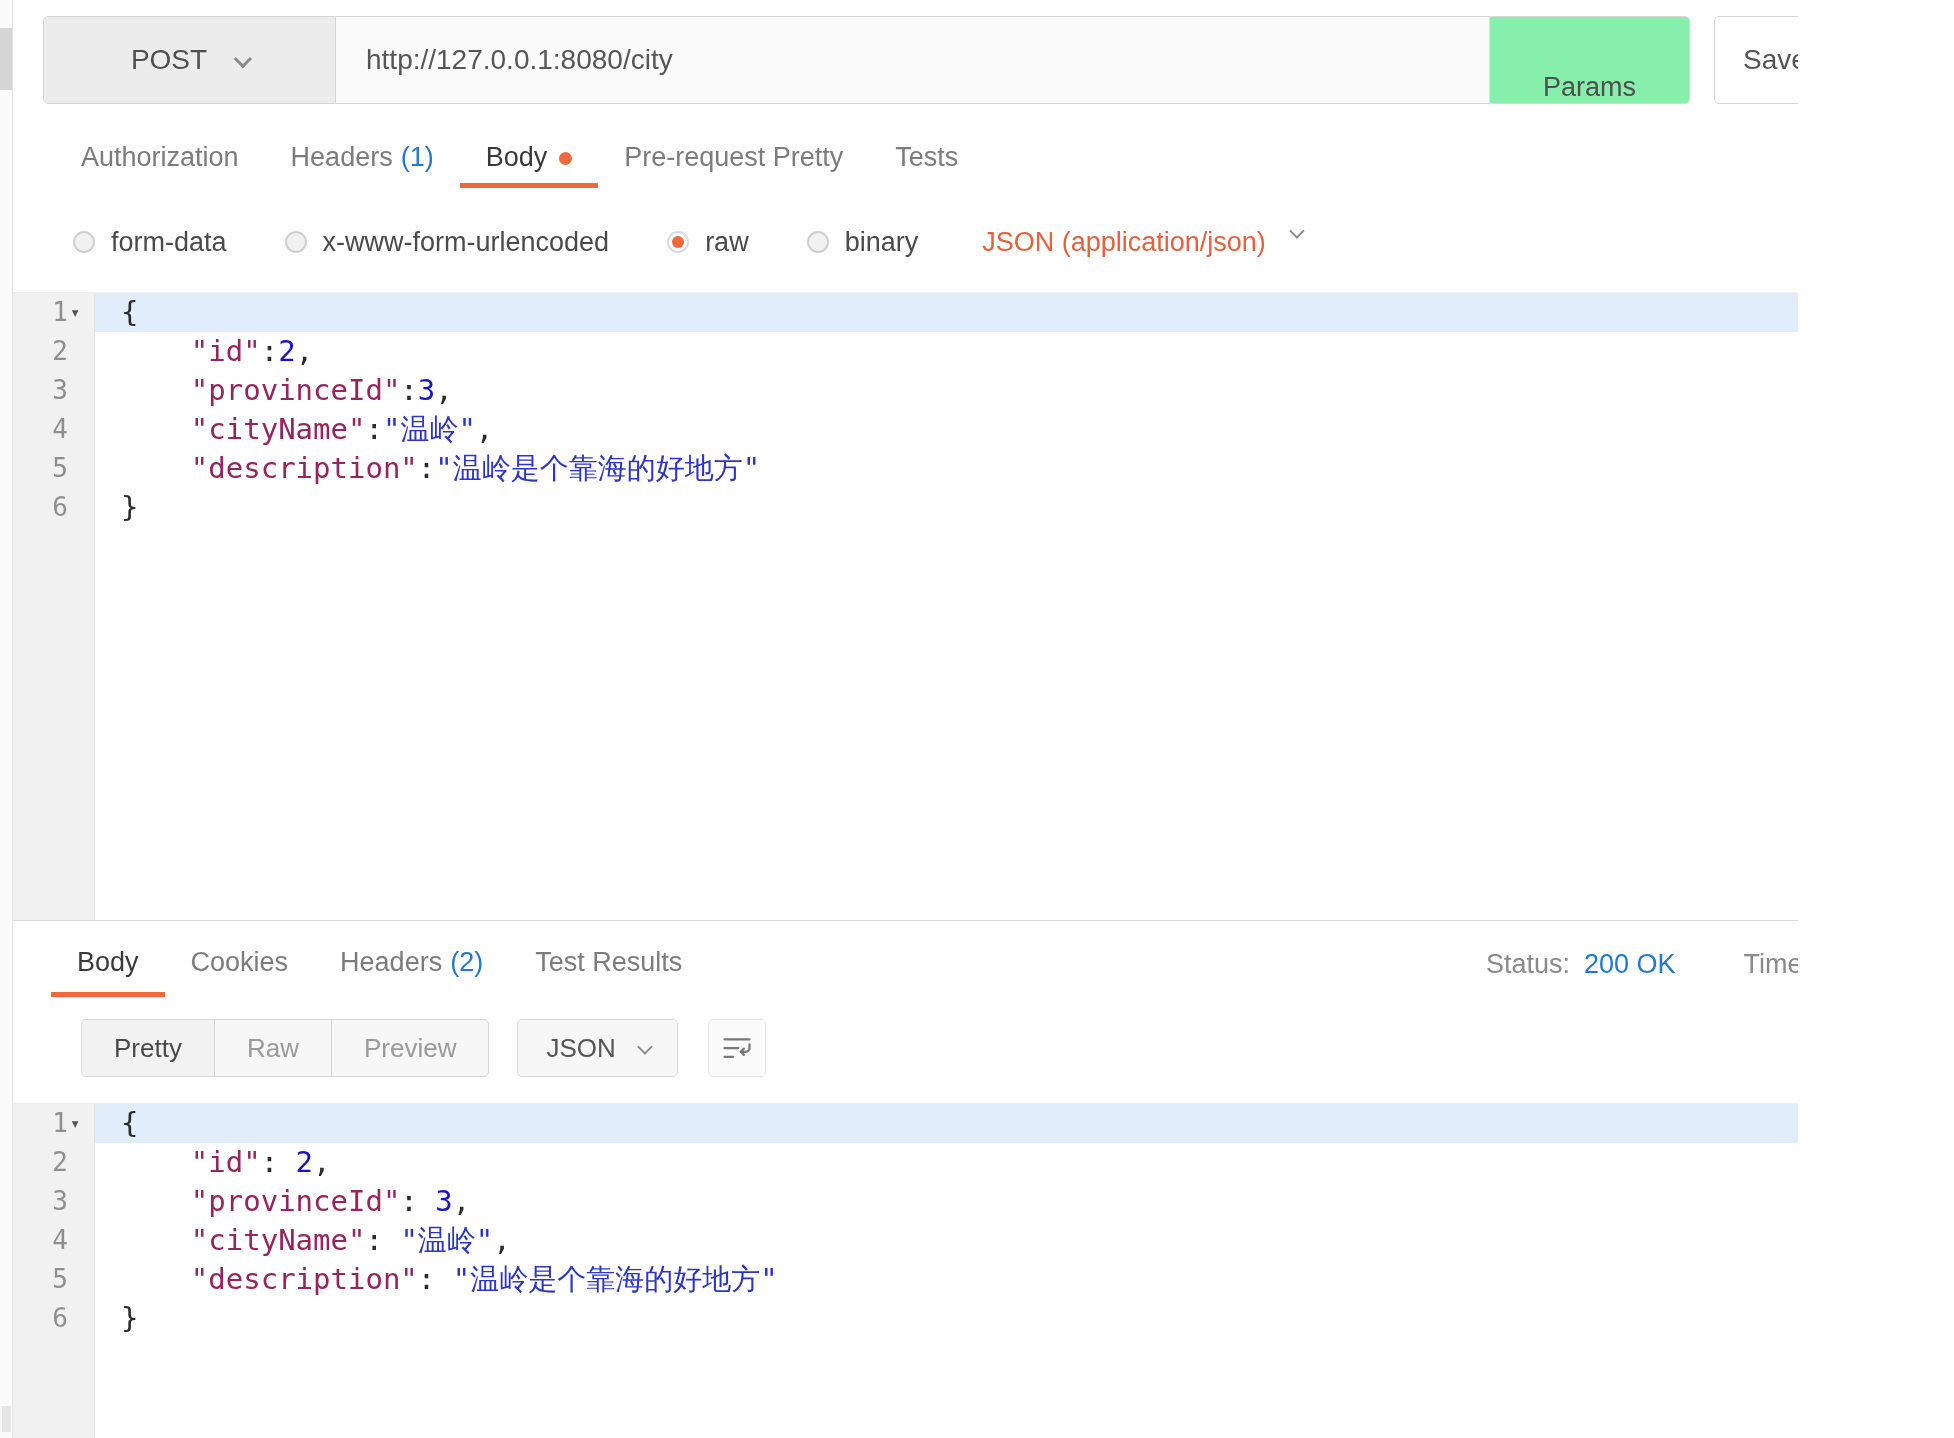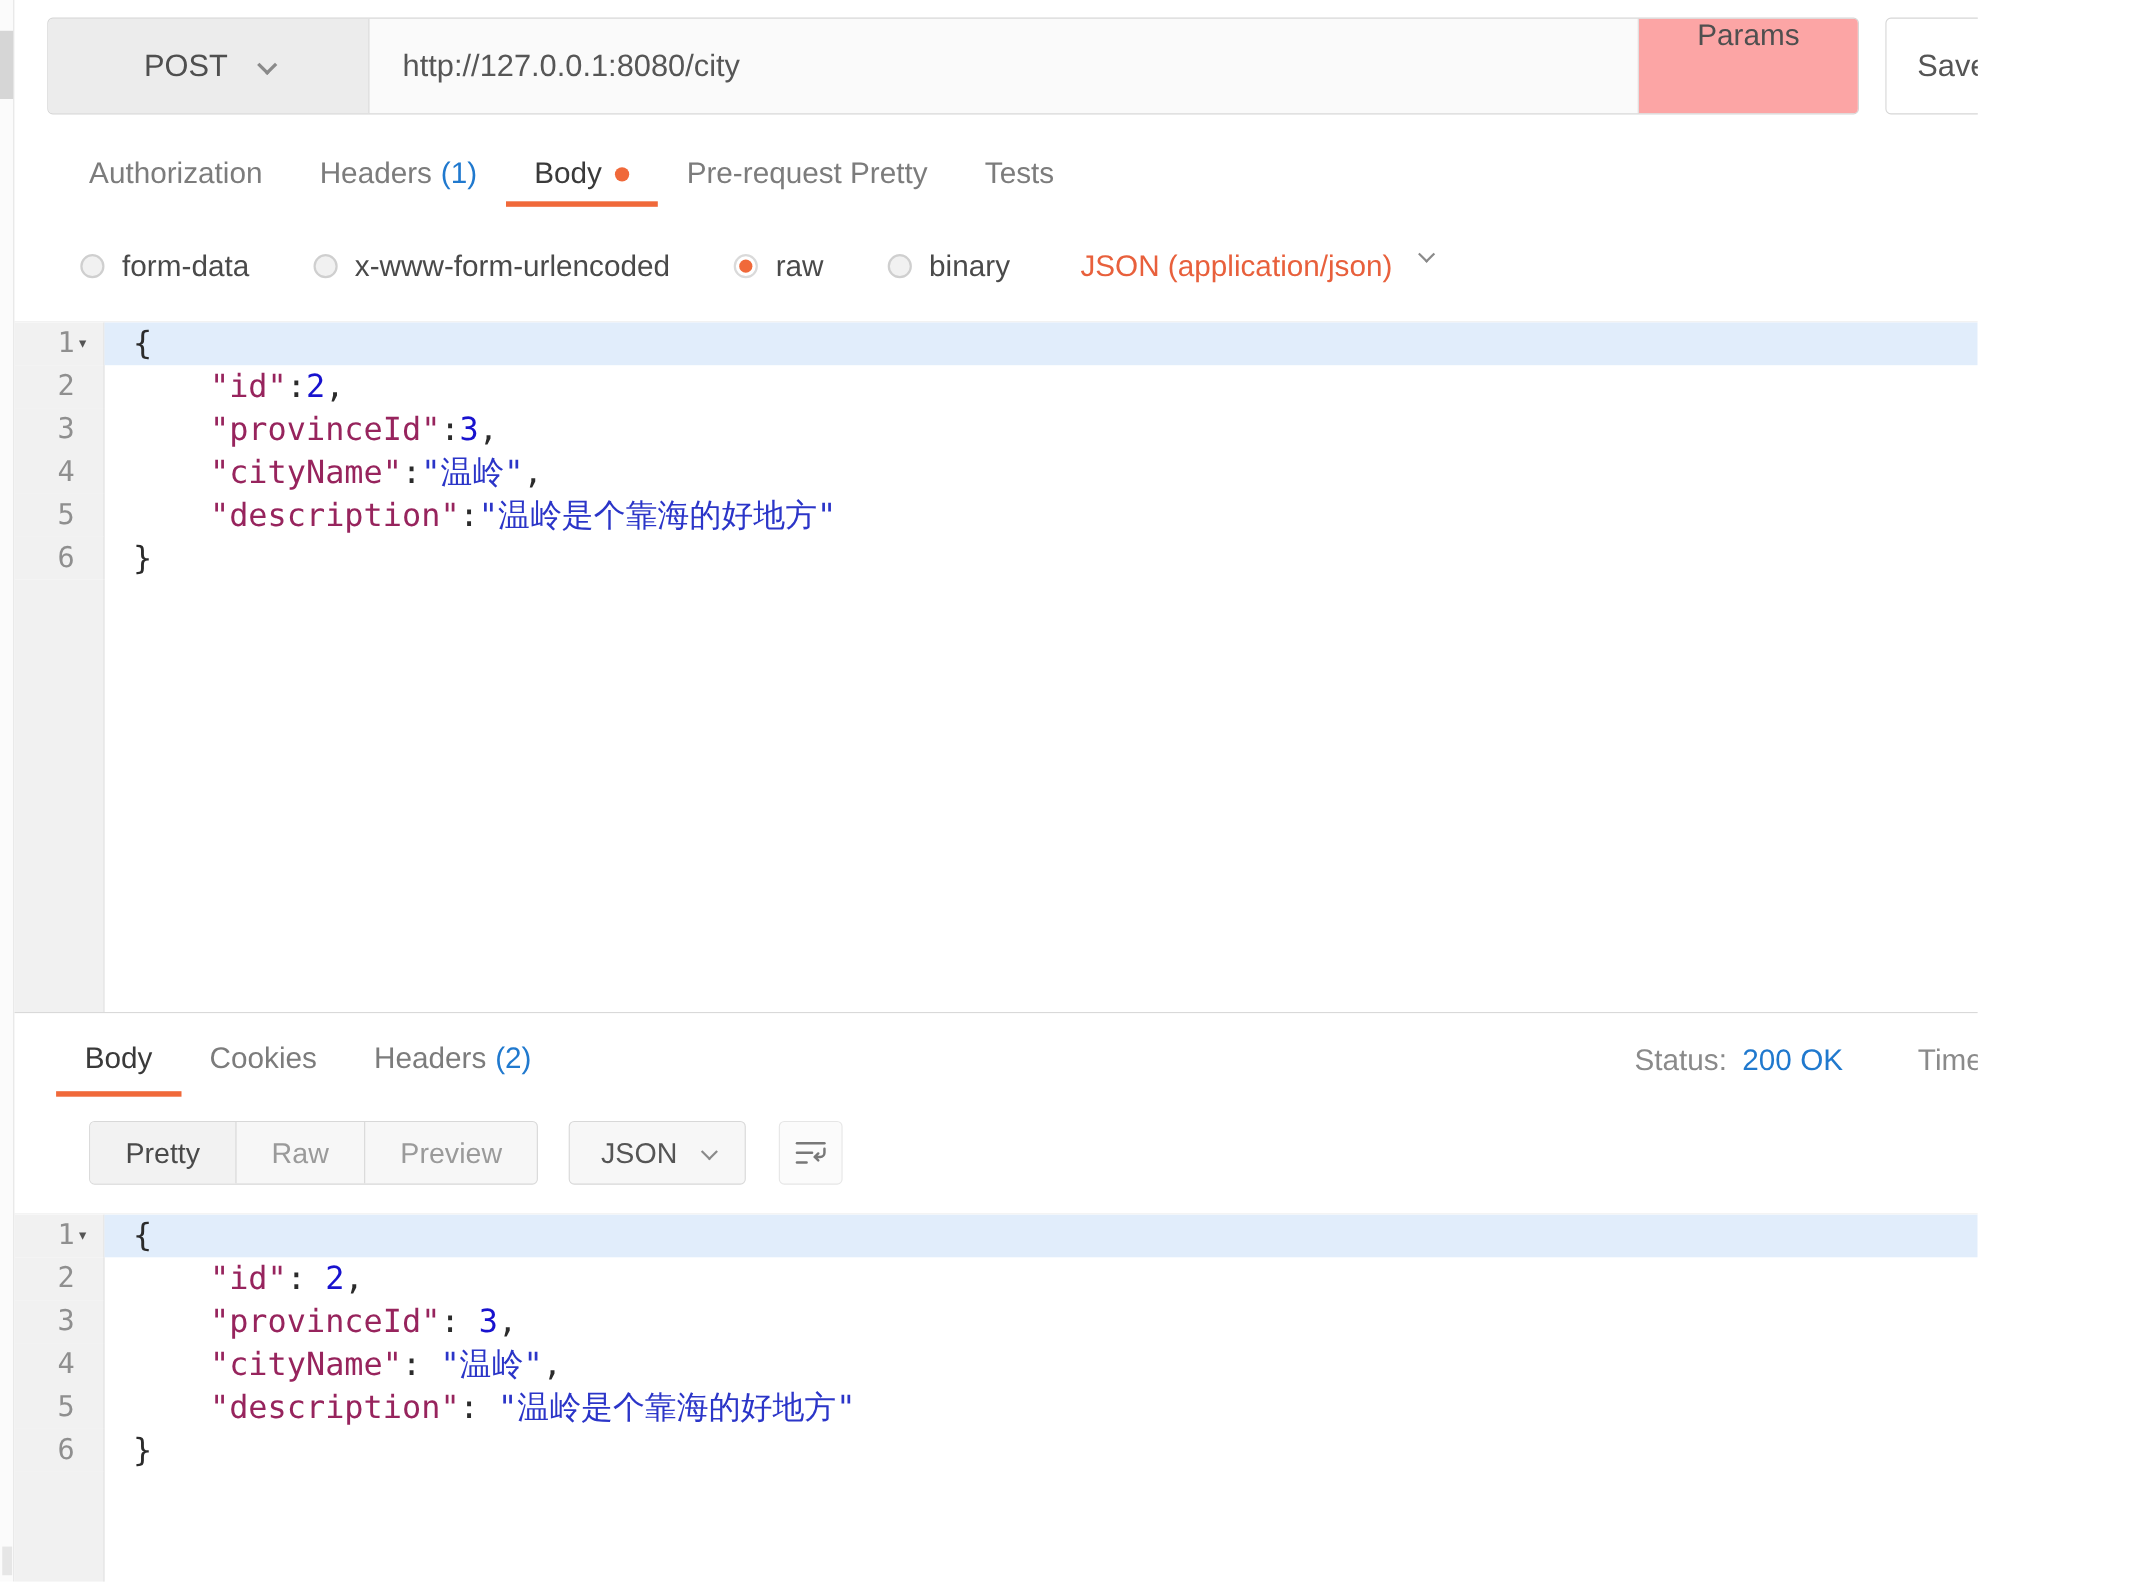--- a/index.html
+++ b/index.html
@@ -16,22 +16,22 @@
   .content { margin-left:13px; }
 
   
   .topbar { display:flex; margin:16px -46px 0 30px; height:88px; }
   .url-group { flex:1; display:flex; border:1px solid #d6d6d6; border-radius:5px; overflow:hidden; background:#fafafa; }
   .method-select { width:292px; background:#ececec; border-right:1px solid #d6d6d6;
     display:flex; align-items:center; justify-content:center; gap:28px;
     font-size:28px; font-weight:500; color:#4f4f4f; cursor:pointer; }
   .url-input { flex:1; border:none; outline:none; background:#fafafa; padding:0 0 0 30px;
     font-size:28px; color:#565656; font-family:"Liberation Sans", sans-serif; }
-  .params-btn { width:200px; background:#fca5a5; border-left:1px solid #e0e0e0;
-    display:flex; align-items:flex-start; justify-content:center; font-size:27px; color:#4f4f4f; cursor:pointer; }
+  .params-btn { width:200px; background:#86efac; border-left:1px solid #e0e0e0;
+    display:flex; align-items:flex-end; justify-content:center; font-size:27px; color:#4f4f4f; cursor:pointer; }
   .send-btn { display:flex; margin-left:22px; border-radius:5px; overflow:hidden; cursor:pointer; }
   .send-main { background:#0d7cd9; color:#fff; font-size:28px; font-weight:700;
     padding:0 42px; display:flex; align-items:center; }
   .send-caret { background:#0d7cd9; border-left:1px solid rgba(0,0,0,0.18); width:62px;
     display:flex; align-items:center; justify-content:center; }
   .save-btn { margin-left:24px; width:130px; border:1px solid #d6d6d6; border-radius:5px;
     background:#fff; color:#555; font-size:28px; display:flex; align-items:center; padding-left:28px; }
 
   .chev { display:inline-block; width:13px; height:13px;
     border-right:3px solid #8a8a8a; border-bottom:3px solid #8a8a8a;
@@ -218,20 +218,23 @@
       <div class="resp-tabs">
         <div class="tab active">
           <span>Body</span>
         </div>
         <div class="tab">
           <span>Cookies</span>
         </div>
         <div class="tab">
           <span>Headers</span><span class="count">(2)</span>
         </div>
+        <div class="tab">
+          <span>Test Results</span>
+        </div>
         <div class="resp-meta">
           <span class="meta-label">Status:</span>
           <span class="meta-value">200 OK</span>
           <span class="meta-gap"></span>
           <span class="meta-label">Time:</span>
         </div>
       </div>
 
       <div class="resp-toolbar">
         <div class="view-group">

